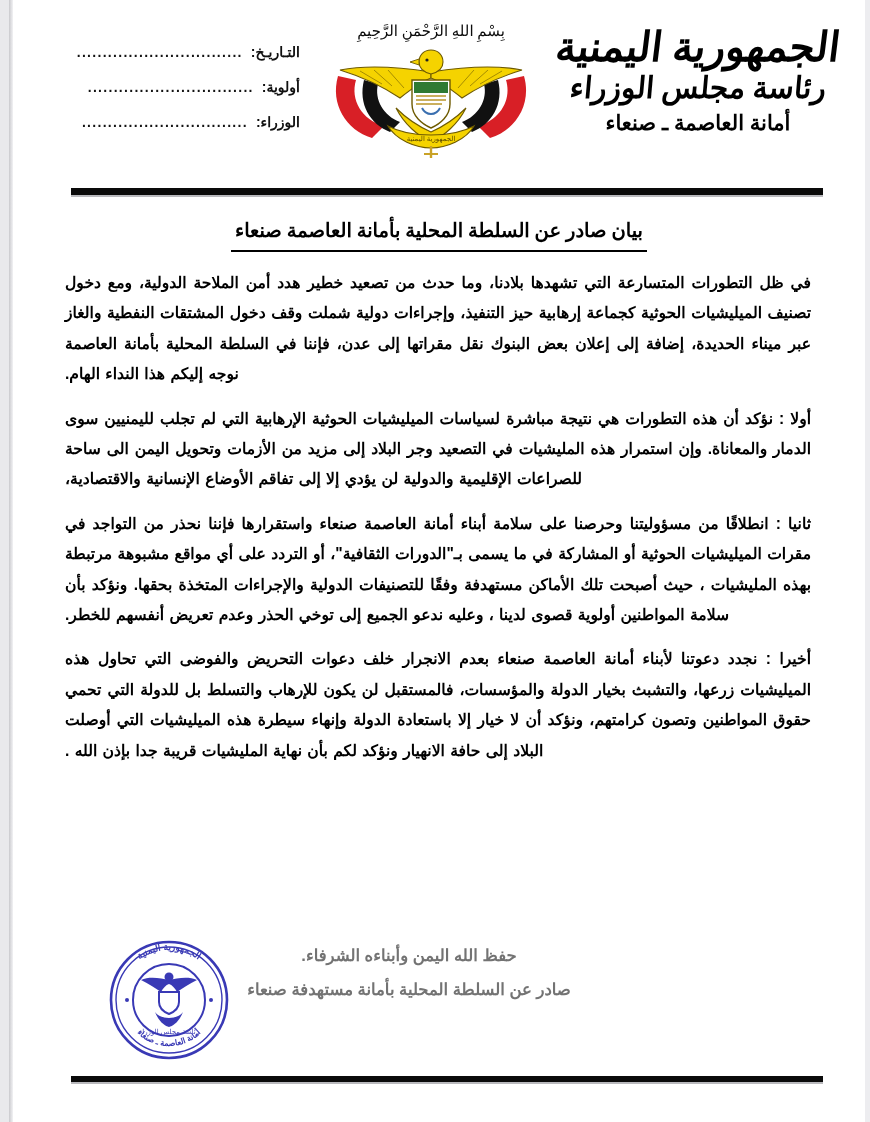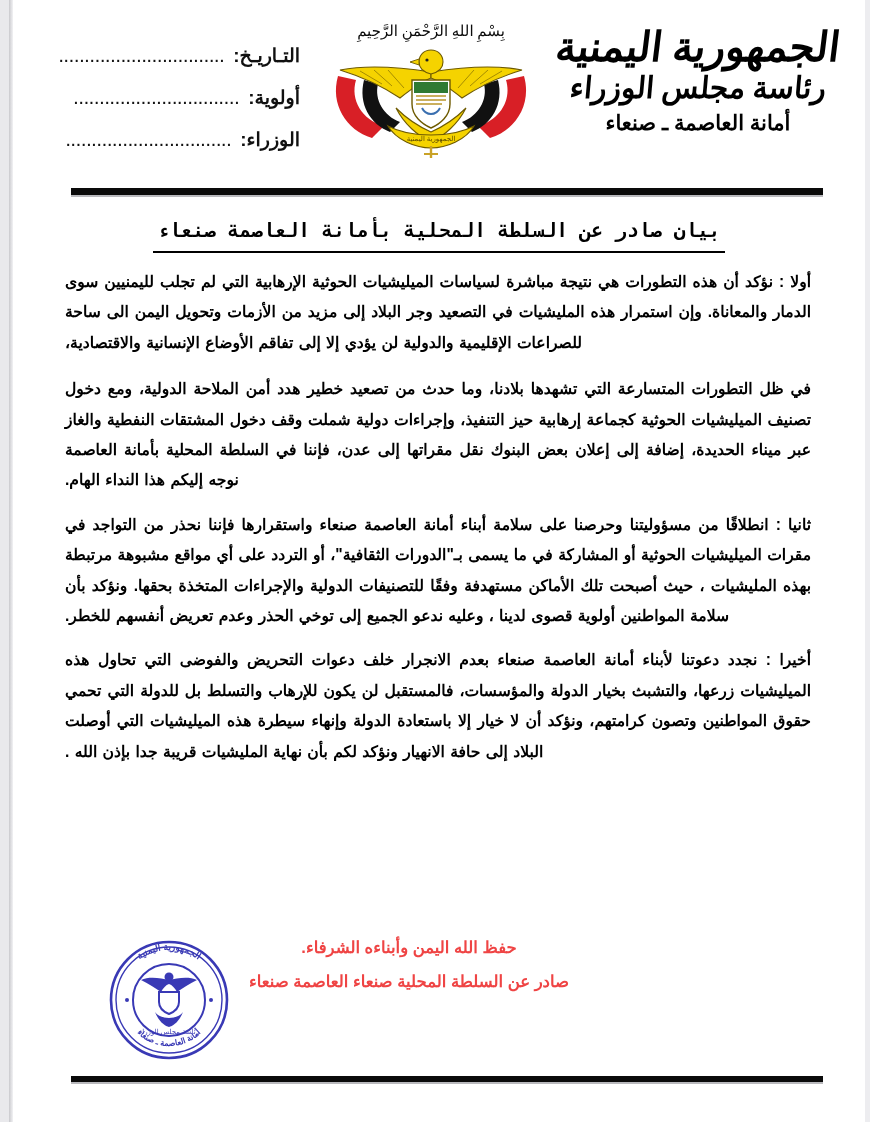--- a/index.html
+++ b/index.html
@@ -50,21 +50,21 @@
   .field-row {
     display: flex;
     align-items: baseline;
     justify-content: flex-start;
     margin-bottom: 19px;
     white-space: nowrap;
   }
   .field-label {
     font-family: "Liberation Sans", sans-serif;
     font-weight: bold;
-    font-size: 19px;
+    font-size: 14px;
     color: #101010;
     letter-spacing: 1.6px;
     flex: 0 0 auto;
   }
   .field-dots {
     font-family: "Liberation Sans", sans-serif;
     font-weight: bold;
     font-size: 14px;
     color: #141414;
     letter-spacing: 1.3px;
@@ -153,21 +153,21 @@
   .doc-body {
     position: absolute;
     top: 205px;
     right: 48px;
     left: 52px;
     direction: rtl;
   }
 
   .doc-title {
     text-align: center;
-    font-family: Liberation Mono, monospace;
+    font-family: Liberation Serif, serif;
     font-weight: bold;
     font-size: 19.5px;
     color: #000;
     margin: 14px auto 4px auto;
     display: block;
   }
   .title-wrap { text-align: center; }
   .title-inner {
     display: inline-block;
     border-bottom: 2.5px solid #000;
@@ -202,23 +202,24 @@
     top: 938px;
     left: 52px;
     right: 48px;
     direction: rtl;
     text-align: center;
   }
   .closing-line {
     font-family: "Liberation Sans", sans-serif;
     font-weight: bold;
     font-size: 16.5px;
-    color: #ef4444;
+    color: #737373;
     margin-bottom: 15px;
     padding-right: 60px;
+    margin-top: 8px;
   }
   .closing-line.date { font-size: 16px; margin-bottom: 0; }
 
   
   .stamp {
     position: absolute;
     top: 930px;
     left: 90px;
     width: 140px;
     height: 140px;
@@ -300,29 +301,29 @@
 
   <div class="doc-body">
 
     <div class="title-wrap">
       <span class="title-inner">
         <span class="doc-title">بيان صادر عن السلطة المحلية بأمانة العاصمة صنعاء</span>
       </span>
     </div>
 
 
+    <p class="para first">في ظل التطورات المتسارعة التي تشهدها بلادنا، وما حدث من تصعيد خطير هدد أمن الملاحة الدولية، ومع دخول تصنيف الميليشيات الحوثية كجماعة إرهابية حيز التنفيذ، وإجراءات دولية شملت وقف دخول المشتقات النفطية والغاز عبر ميناء الحديدة، إضافة إلى إعلان بعض البنوك نقل مقراتها إلى عدن، فإننا في السلطة المحلية بأمانة العاصمة نوجه إليكم هذا النداء الهام.</p>
     <p class="para">أولا : نؤكد أن هذه التطورات هي نتيجة مباشرة لسياسات الميليشيات الحوثية الإرهابية التي لم تجلب لليمنيين سوى الدمار والمعاناة. وإن استمرار هذه المليشيات في التصعيد وجر البلاد إلى مزيد من الأزمات وتحويل اليمن الى ساحة للصراعات الإقليمية والدولية لن يؤدي إلا إلى تفاقم الأوضاع الإنسانية والاقتصادية،</p>
-    <p class="para first">في ظل التطورات المتسارعة التي تشهدها بلادنا، وما حدث من تصعيد خطير هدد أمن الملاحة الدولية، ومع دخول تصنيف الميليشيات الحوثية كجماعة إرهابية حيز التنفيذ، وإجراءات دولية شملت وقف دخول المشتقات النفطية والغاز عبر ميناء الحديدة، إضافة إلى إعلان بعض البنوك نقل مقراتها إلى عدن، فإننا في السلطة المحلية بأمانة العاصمة نوجه إليكم هذا النداء الهام.</p>
     <p class="para">ثانيا : انطلاقًا من مسؤوليتنا وحرصنا على سلامة أبناء أمانة العاصمة صنعاء واستقرارها فإننا نحذر من التواجد في مقرات الميليشيات الحوثية أو المشاركة في ما يسمى بـ"الدورات الثقافية"، أو التردد على أي مواقع مشبوهة مرتبطة بهذه المليشيات ، حيث أصبحت تلك الأماكن مستهدفة وفقًا للتصنيفات الدولية والإجراءات المتخذة بحقها. ونؤكد بأن سلامة المواطنين أولوية قصوى لدينا ، وعليه ندعو الجميع إلى توخي الحذر وعدم تعريض أنفسهم للخطر.</p>
     <p class="para">أخيرا : نجدد دعوتنا لأبناء أمانة العاصمة صنعاء بعدم الانجرار خلف دعوات التحريض والفوضى التي تحاول هذه الميليشيات زرعها، والتشبث بخيار الدولة والمؤسسات، فالمستقبل لن يكون للإرهاب والتسلط بل للدولة التي تحمي حقوق المواطنين وتصون كرامتهم، ونؤكد أن لا خيار إلا باستعادة الدولة وإنهاء سيطرة هذه الميليشيات التي أوصلت البلاد إلى حافة الانهيار ونؤكد لكم بأن نهاية المليشيات قريبة جدا بإذن الله .</p>
   </div>
 
   <div class="closing">
     <div class="closing-line">حفظ الله اليمن وأبناءه الشرفاء.</div>
-    <div class="closing-line">صادر عن السلطة المحلية صنعاء العاصمة صنعاء</div>
+    <div class="closing-line">صادر عن السلطة المحلية بأمانة مستهدفة صنعاء</div>
   </div>
 
   <svg class="stamp" viewBox="0 0 140 140">
     <defs>
       <path id="arcTop" d="M 20 70 A 50 50 0 0 1 120 70" fill="none"></path>
       <path id="arcBottom" d="M 24 70 A 46 46 0 0 0 116 70" fill="none"></path>
     </defs>
     <circle cx="70" cy="70" r="58" fill="none" stroke="#2b2bb0" stroke-width="2.6"></circle>
     <circle cx="70" cy="70" r="53" fill="none" stroke="#2b2bb0" stroke-width="1.4"></circle>
     <circle cx="70" cy="70" r="36" fill="none" stroke="#2b2bb0" stroke-width="2"></circle>

